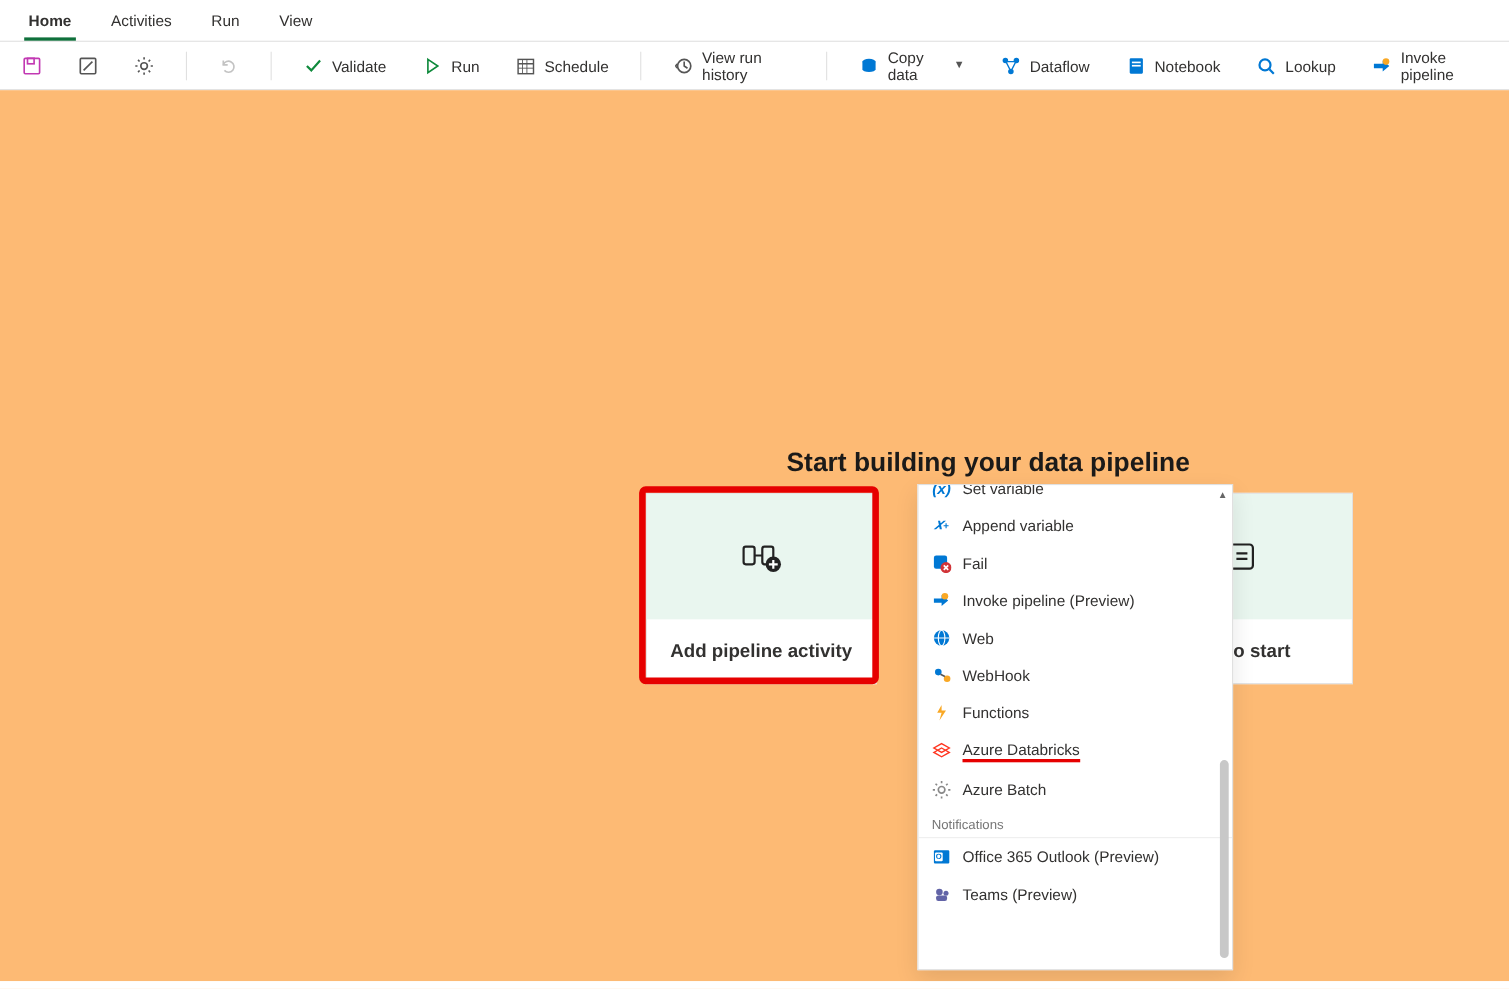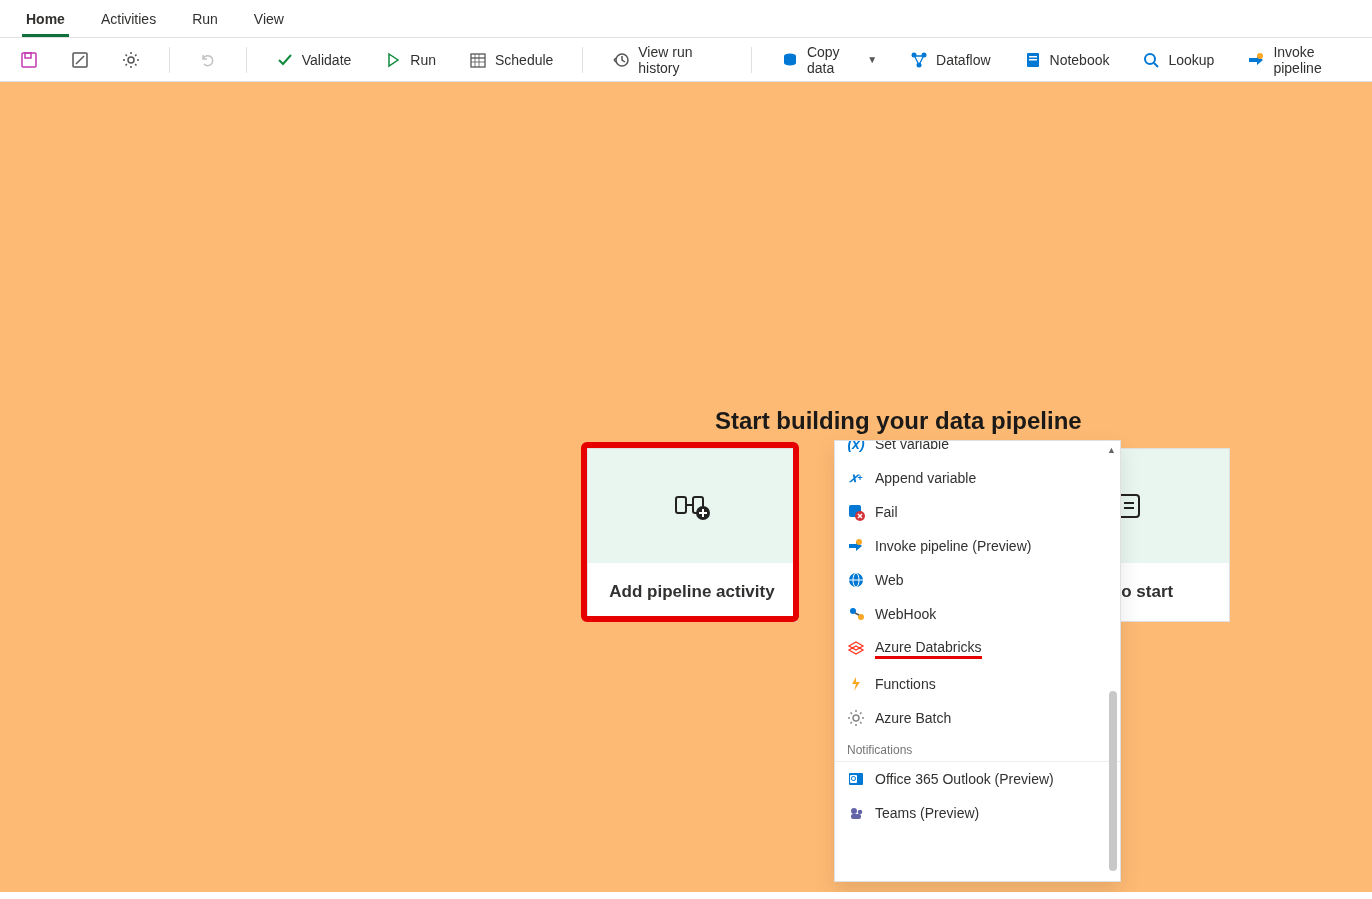--- a/index.html
+++ b/index.html
@@ -266,33 +266,33 @@
               <circle cx="6" cy="6" r="3" fill="#0078d4"></circle>
               <circle cx="14" cy="12" r="3" fill="#f9a825"></circle>
               <path d="M8 8 L12 10" stroke="#555" stroke-width="1.5"></path>
             </svg>
         </span>
         <span>WebHook</span>
       </div>
       <div class="dd-item">
         <span class="dd-icon">
           <svg width="18" height="18" viewBox="0 0 18 18">
+              <path d="M9 2 L5 9 L9 9 L7 16 L13 7 L9 7 Z" fill="#f9a825"></path>
+            </svg>
+        </span>
+        <span>Functions</span>
+      </div>
+      <div class="dd-item">
+        <span class="dd-icon">
+          <svg width="18" height="18" viewBox="0 0 18 18">
               <path d="M9 2 L16 6 L9 10 L2 6 Z" fill="none" stroke="#ff3621" stroke-width="1.3"></path>
               <path d="M9 6 L16 10 L9 14 L2 10 Z" fill="none" stroke="#ff3621" stroke-width="1.3"></path>
             </svg>
         </span>
         <span class="red-underline">Azure Databricks</span>
-      </div>
-      <div class="dd-item">
-        <span class="dd-icon">
-          <svg width="18" height="18" viewBox="0 0 18 18">
-              <path d="M9 2 L5 9 L9 9 L7 16 L13 7 L9 7 Z" fill="#f9a825"></path>
-            </svg>
-        </span>
-        <span>Functions</span>
       </div>
       <div class="dd-item">
         <span class="dd-icon">
           <svg width="18" height="18" viewBox="0 0 18 18">
               <circle cx="9" cy="9" r="3" fill="none" stroke="#888" stroke-width="1.5"></circle>
               <path d="M9 1v2M9 15v2M1 9h2M15 9h2M3.5 3.5l1.4 1.4M13.1 13.1l1.4 1.4M3.5 14.5l1.4-1.4M13.1 4.9l1.4-1.4" stroke="#888" stroke-width="1.5"></path>
             </svg>
         </span>
         <span>Azure Batch</span>
       </div>

